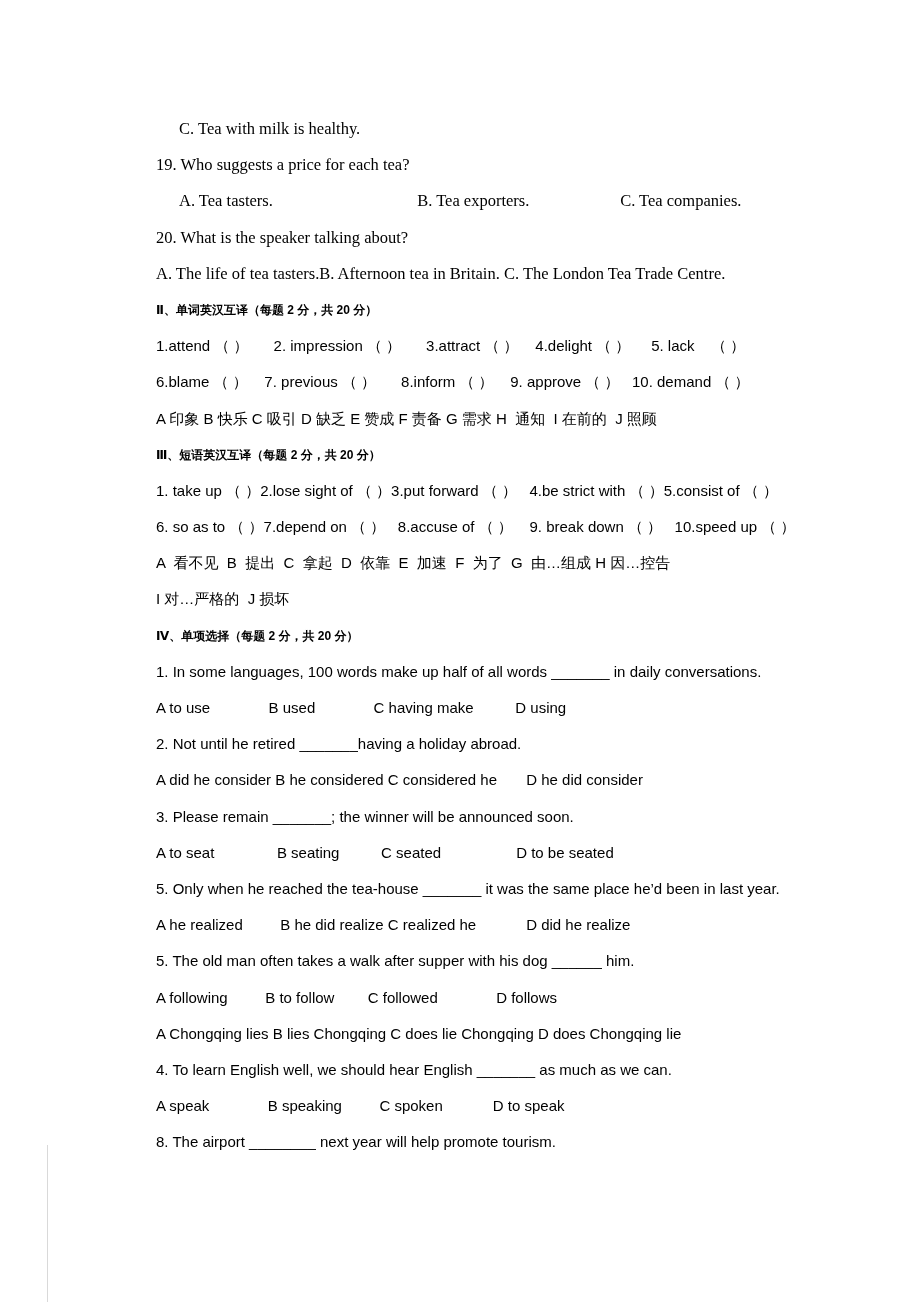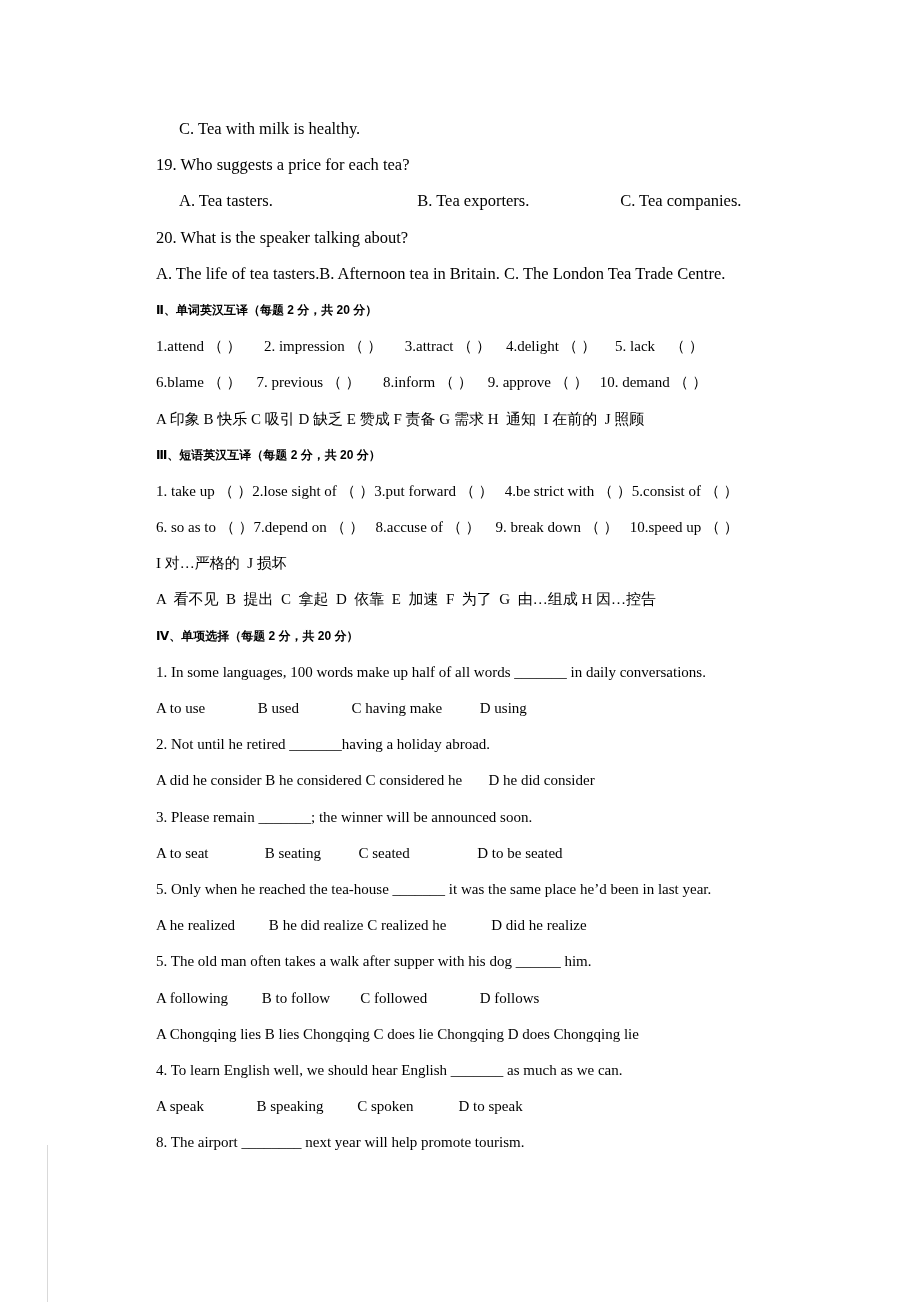--- a/index.html
+++ b/index.html
@@ -26,21 +26,21 @@
     margin: 0;
     height: 36.2px;
     line-height: 36.2px;
     white-space: pre;
   }
   .serif {
     font-family: "Liberation Serif", "DejaVu Serif", serif;
     font-size: 16.5px;
   }
   .sans {
-    font-family: Liberation Serif, serif;
+    font-family: Liberation Sans, sans-serif;
     font-size: 15px;
   }
   .hdr {
     font-family: "Liberation Sans", "DejaVu Sans", sans-serif;
     font-size: 12px;
     font-weight: bold;
   }
   .ind {
     padding-left: 23px;
   }
@@ -63,22 +63,22 @@
     <p class="ln serif ind">A. Tea tasters.                                   B. Tea exporters.                      C. Tea companies.</p>
     <p class="ln serif">20. What is the speaker talking about?</p>
     <p class="ln serif">A. The life of tea tasters.B. Afternoon tea in Britain. C. The London Tea Trade Centre.</p>
     <p class="ln hdr">Ⅱ、单词英汉互译（每题 2 分，共 20 分）</p>
     <p class="ln sans">1.attend （ ）      2. impression （ ）      3.attract （ ）    4.delight （ ）     5. lack    （ ）</p>
     <p class="ln sans">6.blame （ ）    7. previous （ ）      8.inform （ ）    9. approve （ ）   10. demand （ ）</p>
     <p class="ln sans">A 印象 B 快乐 C 吸引 D 缺乏 E 赞成 F 责备 G 需求 H  通知  I 在前的  J 照顾</p>
     <p class="ln hdr">Ⅲ、短语英汉互译（每题 2 分，共 20 分）</p>
     <p class="ln sans">1. take up （ ）2.lose sight of （ ）3.put forward （ ）   4.be strict with （ ）5.consist of （ ）</p>
     <p class="ln sans">6. so as to （ ）7.depend on （ ）   8.accuse of （ ）    9. break down （ ）   10.speed up （ ）</p>
+    <p class="ln sans">A  看不见  B  提出  C  拿起  D  依靠  E  加速  F  为了  G  由…组成 H 因…控告</p>
     <p class="ln sans">I 对…严格的  J 损坏</p>
-    <p class="ln sans">A  看不见  B  提出  C  拿起  D  依靠  E  加速  F  为了  G  由…组成 H 因…控告</p>
     <p class="ln hdr">Ⅳ、单项选择（每题 2 分，共 20 分）</p>
     <p class="ln sans">1. In some languages, 100 words make up half of all words _______ in daily conversations.</p>
     <p class="ln sans">A to use              B used              C having make          D using</p>
     <p class="ln sans">2. Not until he retired _______having a holiday abroad.</p>
     <p class="ln sans">A did he consider B he considered C considered he       D he did consider</p>
     <p class="ln sans">3. Please remain _______; the winner will be announced soon.</p>
     <p class="ln sans">A to seat               B seating          C seated                  D to be seated</p>
     <p class="ln sans">5. Only when he reached the tea-house _______ it was the same place he’d been in last year.</p>
     <p class="ln sans">A he realized         B he did realize C realized he            D did he realize</p>
     <p class="ln sans">5. The old man often takes a walk after supper with his dog ______ him.</p>

